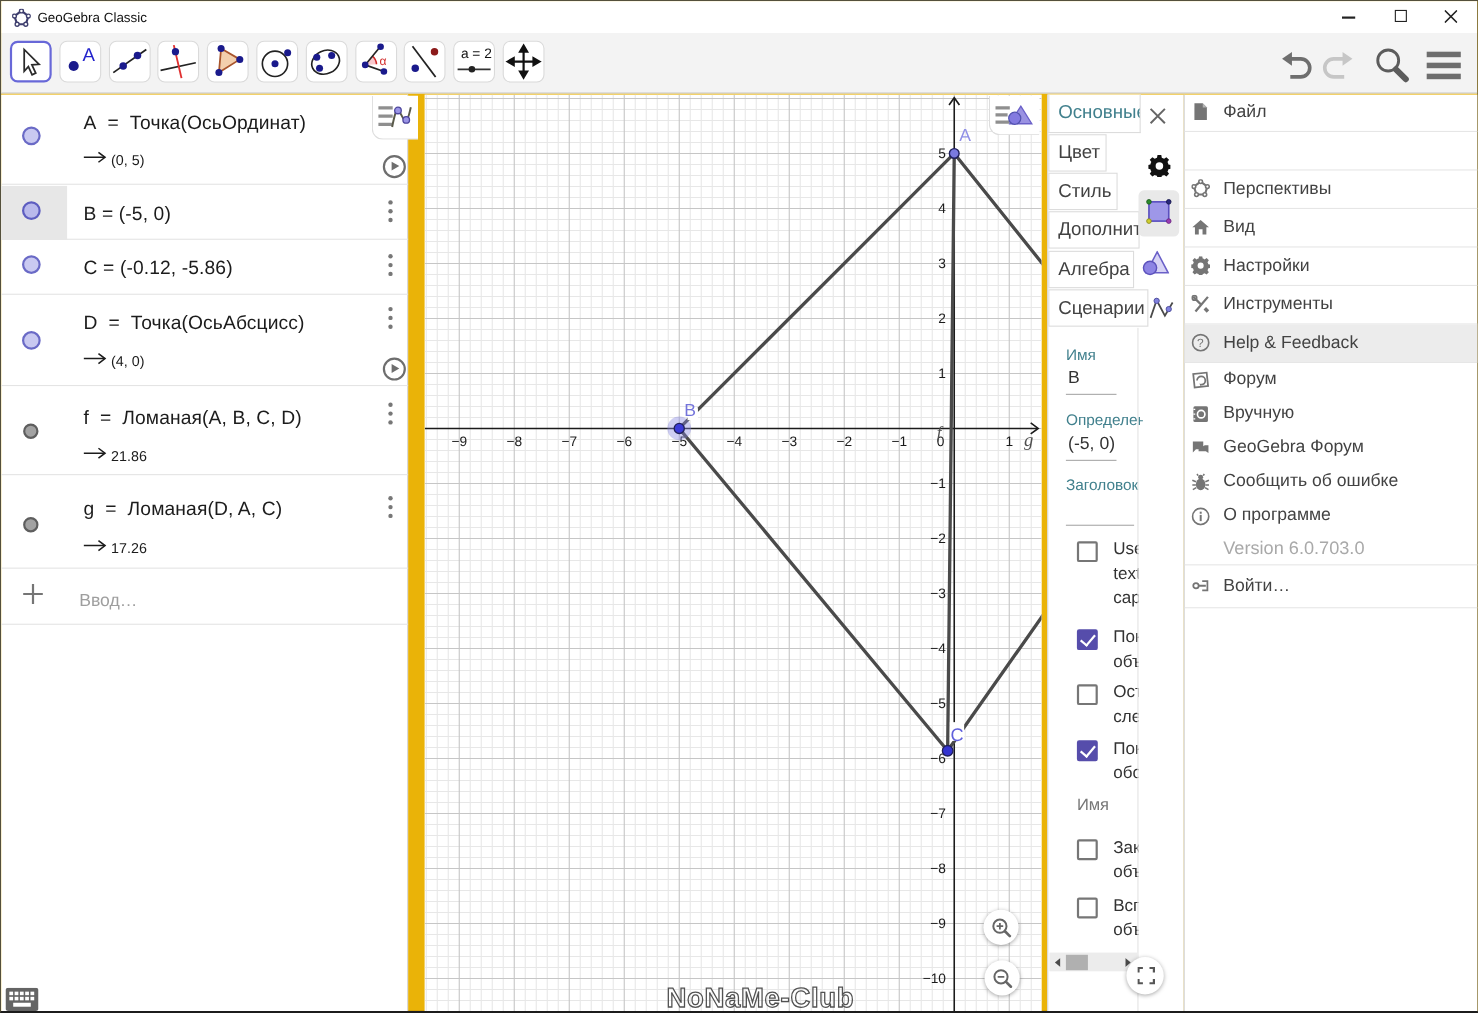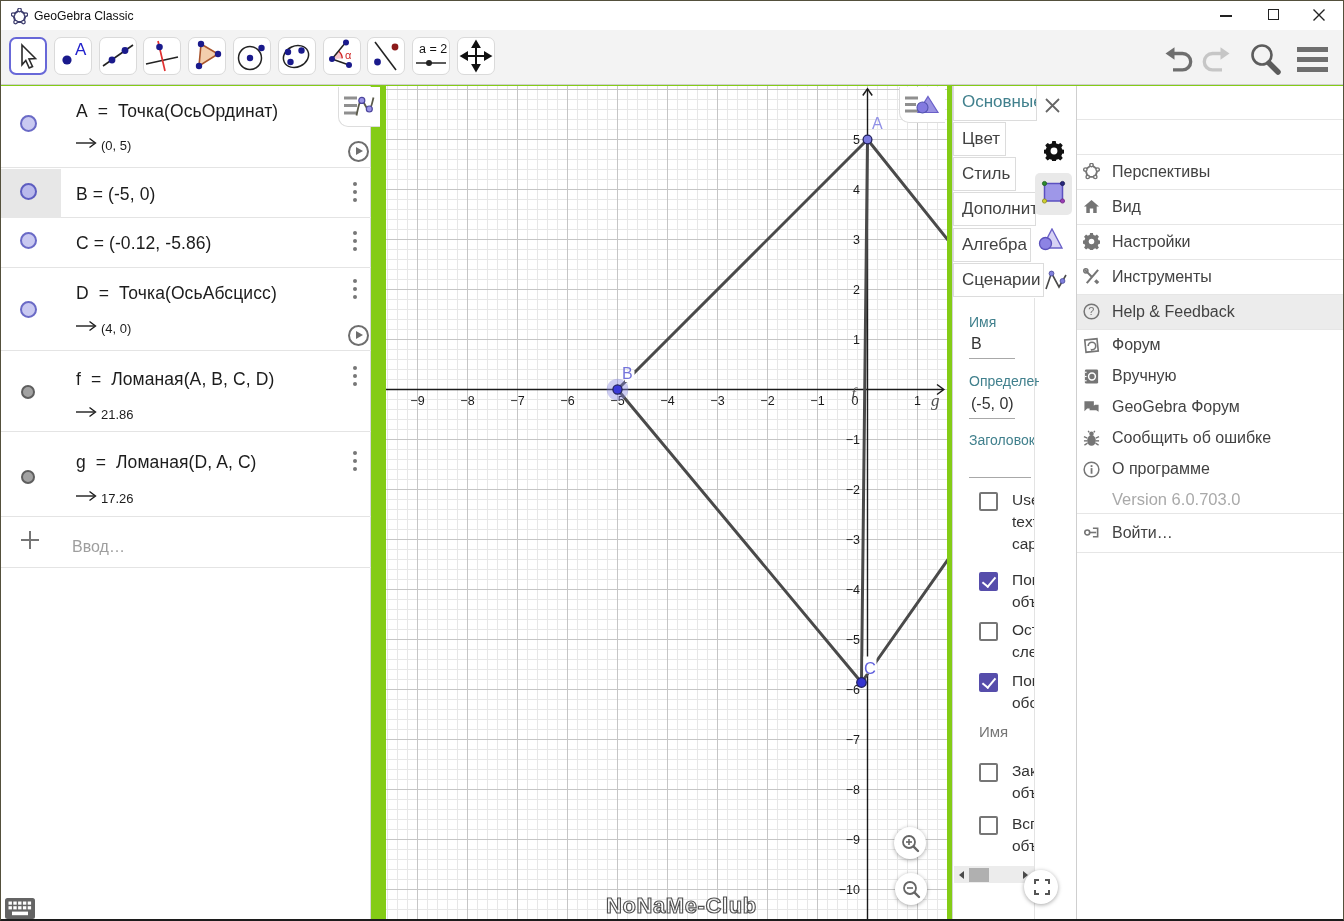--- a/index.html
+++ b/index.html
@@ -1,17 +1,17 @@
 <!DOCTYPE html>
 <html><head><meta charset="utf-8">
 <style>
   html,body{margin:0;padding:0;background:#fff;}
   *{box-sizing:border-box;}
   body{font-family:"Liberation Sans",sans-serif;}
-  #win{position:relative;width:1344px;height:921px;overflow:hidden;background:#84cc16;
+  #win{position:relative;width:1344px;height:921px;overflow:hidden;background:#eab308;
        border:1px solid #54503c;border-bottom:2px solid #1c1c1c;}
   .abs{position:absolute;}
   
   #title{left:0;top:0;width:1342px;height:29px;background:#fff;}
   #title .t{left:33px;top:8px;font-size:12.2px;color:#111;}
   
   #tools{left:0;top:29px;width:1342px;height:55px;background:#f3f3f3;border-bottom:1px solid #cfcfcf;}
   .tbtn{position:absolute;top:7px;width:38px;height:38px;background:#fff;border:1px solid #dadada;border-radius:7px;}
   .tbtn.sel{border:2px solid #6868d8;}
   
@@ -505,21 +505,21 @@
       <line x1="5" y1="8" x2="11" y2="8" stroke="#666" stroke-width="1.6"></line>
       <line x1="8" y1="5" x2="8" y2="11" stroke="#666" stroke-width="1.6"></line>
     </svg>
     <div class="zbtn" style="left:509px;top:787px;width:32px;height:32px"></div>
     <svg class="abs" style="left:516px;top:794px" width="19" height="19" viewBox="0 0 19 19">
       <circle cx="8" cy="8" r="6" fill="none" stroke="#666" stroke-width="1.8"></circle>
       <line x1="12.6" y1="12.6" x2="17" y2="17" stroke="#666" stroke-width="2.4" stroke-linecap="round"></line>
       <line x1="5" y1="8" x2="11" y2="8" stroke="#666" stroke-width="1.6"></line>
     </svg>
     
-    <div class="abs" style="left:220px;top:807px;font-size:22px;font-weight:bold;letter-spacing:0.6px;color:transparent;-webkit-text-stroke:1.15px #525252;">NoNaMe-Club</div>
+    <div class="abs" style="left:220px;top:807px;font-size:25px;font-weight:bold;letter-spacing:0.6px;color:transparent;-webkit-text-stroke:1.15px #525252;">NoNaMe-Club</div>
   </div>
 
   <div class="abs" id="set">
 
     <div class="tab" style="left:0px;top:0px;width:84px;height:35px;border-top:none;color:#41808d">Основные</div>
     <svg class="abs" style="left:92px;top:12px" width="15" height="15" viewBox="0 0 15 15">
       <path d="M1 1 L14 14 M14 1 L1 14" stroke="#666" stroke-width="1.8"></path>
     </svg>
     <div class="tab" style="left:0px;top:36px;width:53px;height:34px;">Цвет</div>
     <div class="tab" style="left:0px;top:71px;width:63px;height:34px;">Стиль</div>
@@ -587,20 +587,27 @@
       <g fill="none" stroke="#555" stroke-width="2">
         <path d="M1 5 V1 H5"></path>
           <path d="M11 1 H15 V5"></path>
           <path d="M15 11 V15 H11"></path>
           <path d="M5 15 H1 V11"></path>
       </g>
     </svg>
   </div>
 
   <div class="abs" id="menu">
+    <div class="mrow" style="top:-1.5px;height:34px">
+      <svg class="mi" viewBox="0 0 18 18">
+          <path d="M3 1 h8 l4 4 v12 h-12 Z" fill="#757575"></path>
+          <path d="M11 1 l4 4 h-4 Z" fill="#b5b5b5"></path>
+        </svg>
+      <div class="mt">Файл</div>
+    </div>
     <div class="msep" style="top:32.5px"></div>
     <div class="msep" style="top:67.5px"></div>
     <div class="mrow" style="top:68.5px;height:34px">
       <svg class="mi" viewBox="0 0 18 18">
         <path d="M9 2.2 L15.5 7 L13 14.7 L5 14.7 L2.5 7 Z" fill="none" stroke="#757575" stroke-width="2"></path>
         <circle cx="9" cy="2.2" r="1.8" fill="#fff" stroke="#757575" stroke-width="1.5"></circle>
         <circle cx="15.5" cy="7" r="1.8" fill="#fff" stroke="#757575" stroke-width="1.5"></circle>
         <circle cx="13" cy="14.7" r="1.8" fill="#fff" stroke="#757575" stroke-width="1.5"></circle>
         <circle cx="5" cy="14.7" r="1.8" fill="#fff" stroke="#757575" stroke-width="1.5"></circle>
         <circle cx="2.5" cy="7" r="1.8" fill="#fff" stroke="#757575" stroke-width="1.5"></circle>

